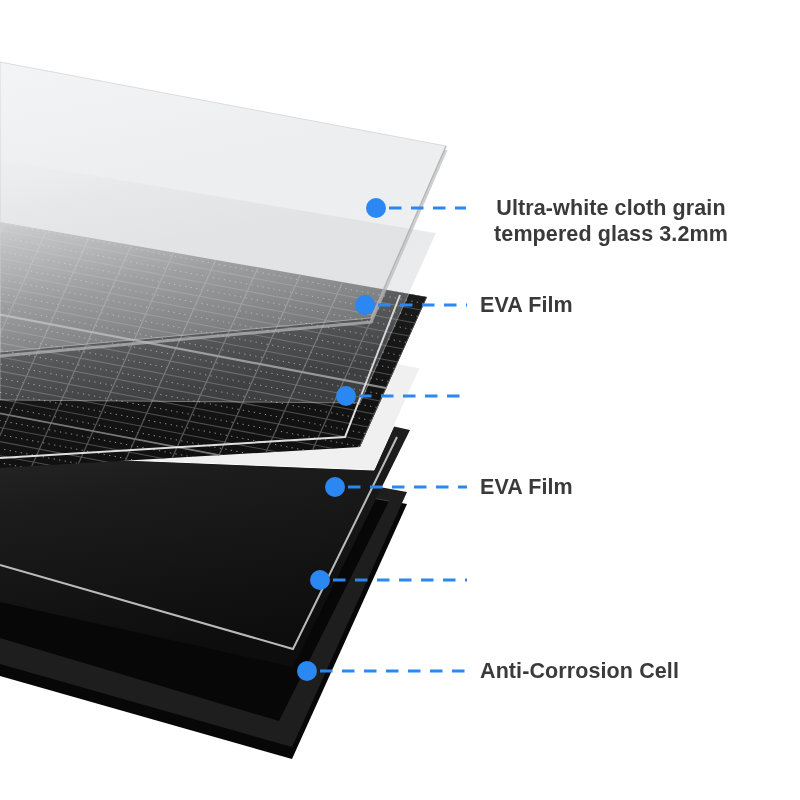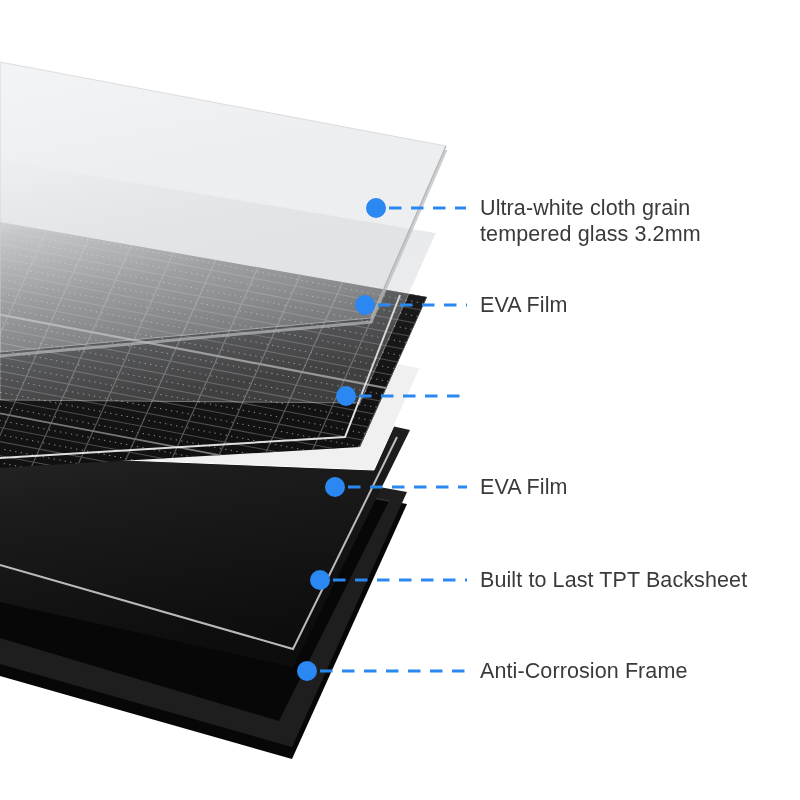--- a/index.html
+++ b/index.html
@@ -3,22 +3,22 @@
 <meta charset="utf-8">
 <style>
   html,body{margin:0;padding:0;background:#ffffff;}
   #stage{
     position:relative;width:800px;height:800px;background:#ffffff;overflow:hidden;
     font-family:"Liberation Sans", sans-serif;
   }
   #panel-svg{position:absolute;left:0;top:0;}
   .layer-label{
     position:absolute;left:480px;
-    font-weight:400;font-size:21.5px;line-height:26px;letter-spacing:.1px;
-    color:#3A3A3A;white-space:nowrap;
+    font-weight:700;font-size:21.5px;line-height:26px;letter-spacing:.1px;
+    color:#3A3A3A;white-space:nowrap;text-align:center;
   }
   .layer-label.wrap{white-space:normal;width:262px;}
 </style>
 </head>
 <body>
 
 <div id="stage">
 
   <svg id="panel-svg" width="800" height="800" viewBox="0 0 800 800">
     <defs>
@@ -149,15 +149,14 @@
       <circle cx="346" cy="396" r="10"></circle>
       <circle cx="335" cy="487" r="10"></circle>
       <circle cx="320" cy="580" r="10"></circle>
       <circle cx="307" cy="671" r="10"></circle>
     </g>
   </svg>
 
   <div class="layer-label wrap" style="top:195px">Ultra-white cloth grain tempered glass 3.2mm</div>
   <div class="layer-label" style="top:292px">EVA Film</div>
   <div class="layer-label" style="top:474px">EVA Film</div>
-  <div class="layer-label" style="top:567px">Built to Last TPT Backsheet</div>
-  <div class="layer-label" style="top:658px">Anti-Corrosion Frame</div>
+  <div class="layer-label" style="top:658px">Anti-Corrosion Cell</div>
 </div>
 
 </body></html>

